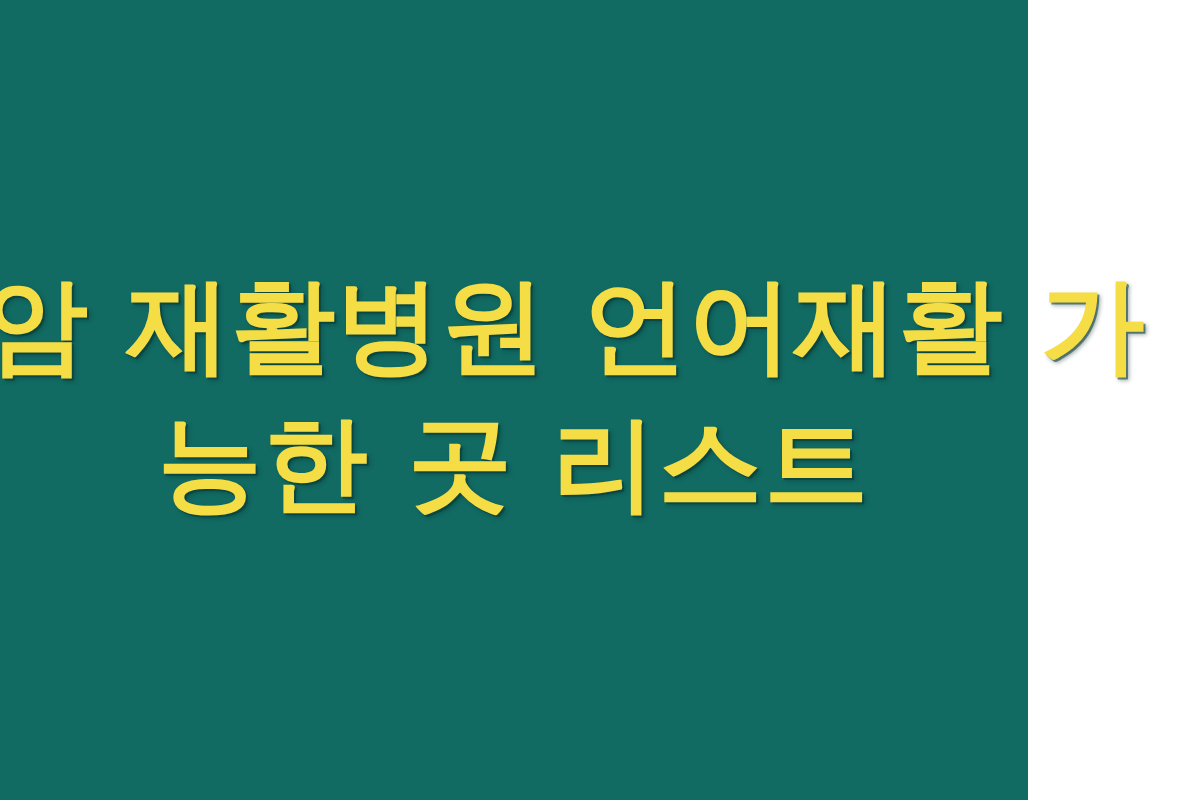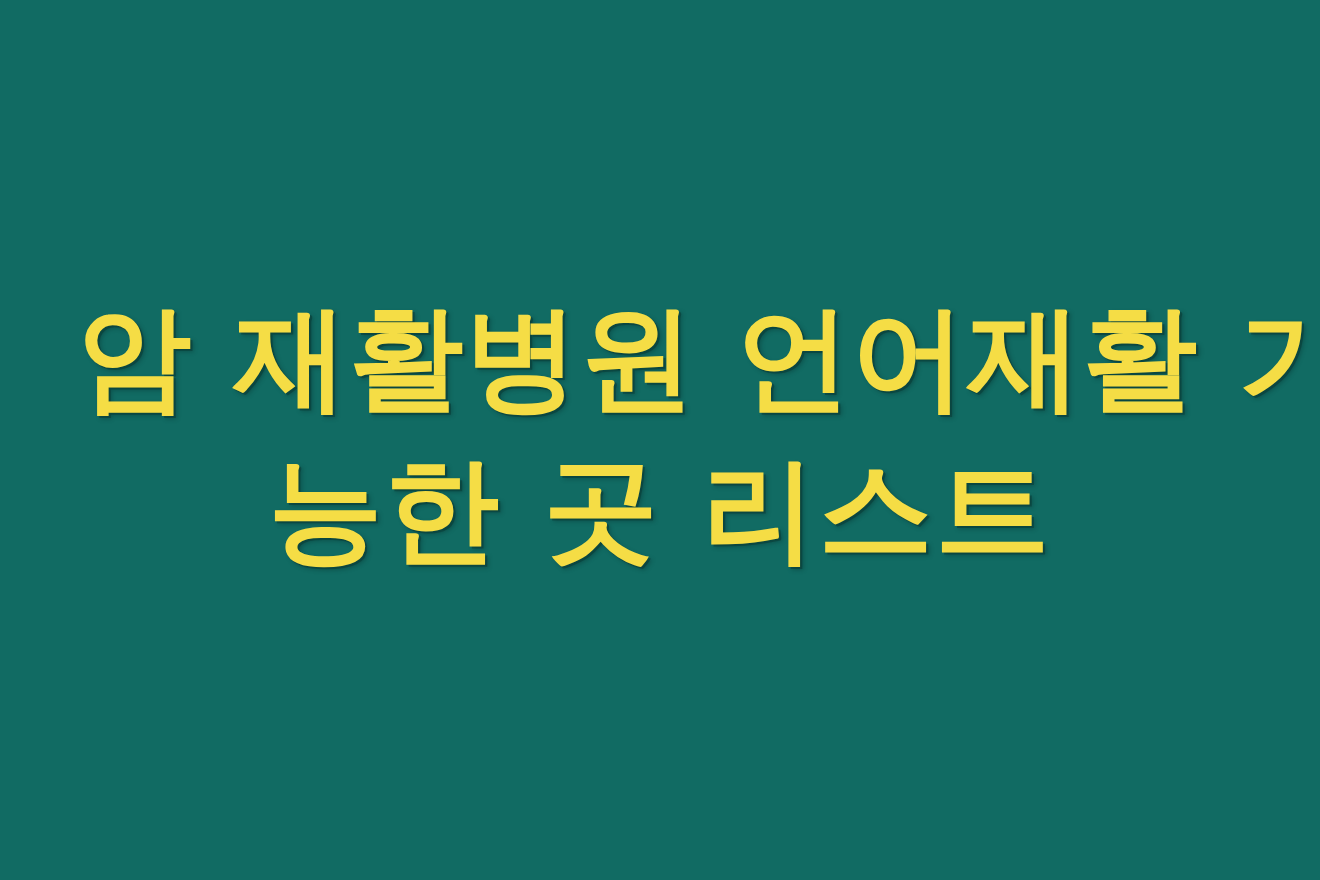--- a/index.html
+++ b/index.html
@@ -8,21 +8,21 @@
   }
   body {
     width: 1200px;
     height: 800px;
     overflow: hidden;
     font-family: "Liberation Sans", sans-serif;
   }
 
   .banner {
     position: relative;
-    width: 1200px;
+    width: 1028px;
     height: 800px;
     background-color: #116b63;
     display: flex;
     align-items: center;
     justify-content: center;
     box-sizing: border-box;
   }
 
   .title-block {
     width: 1060px;

